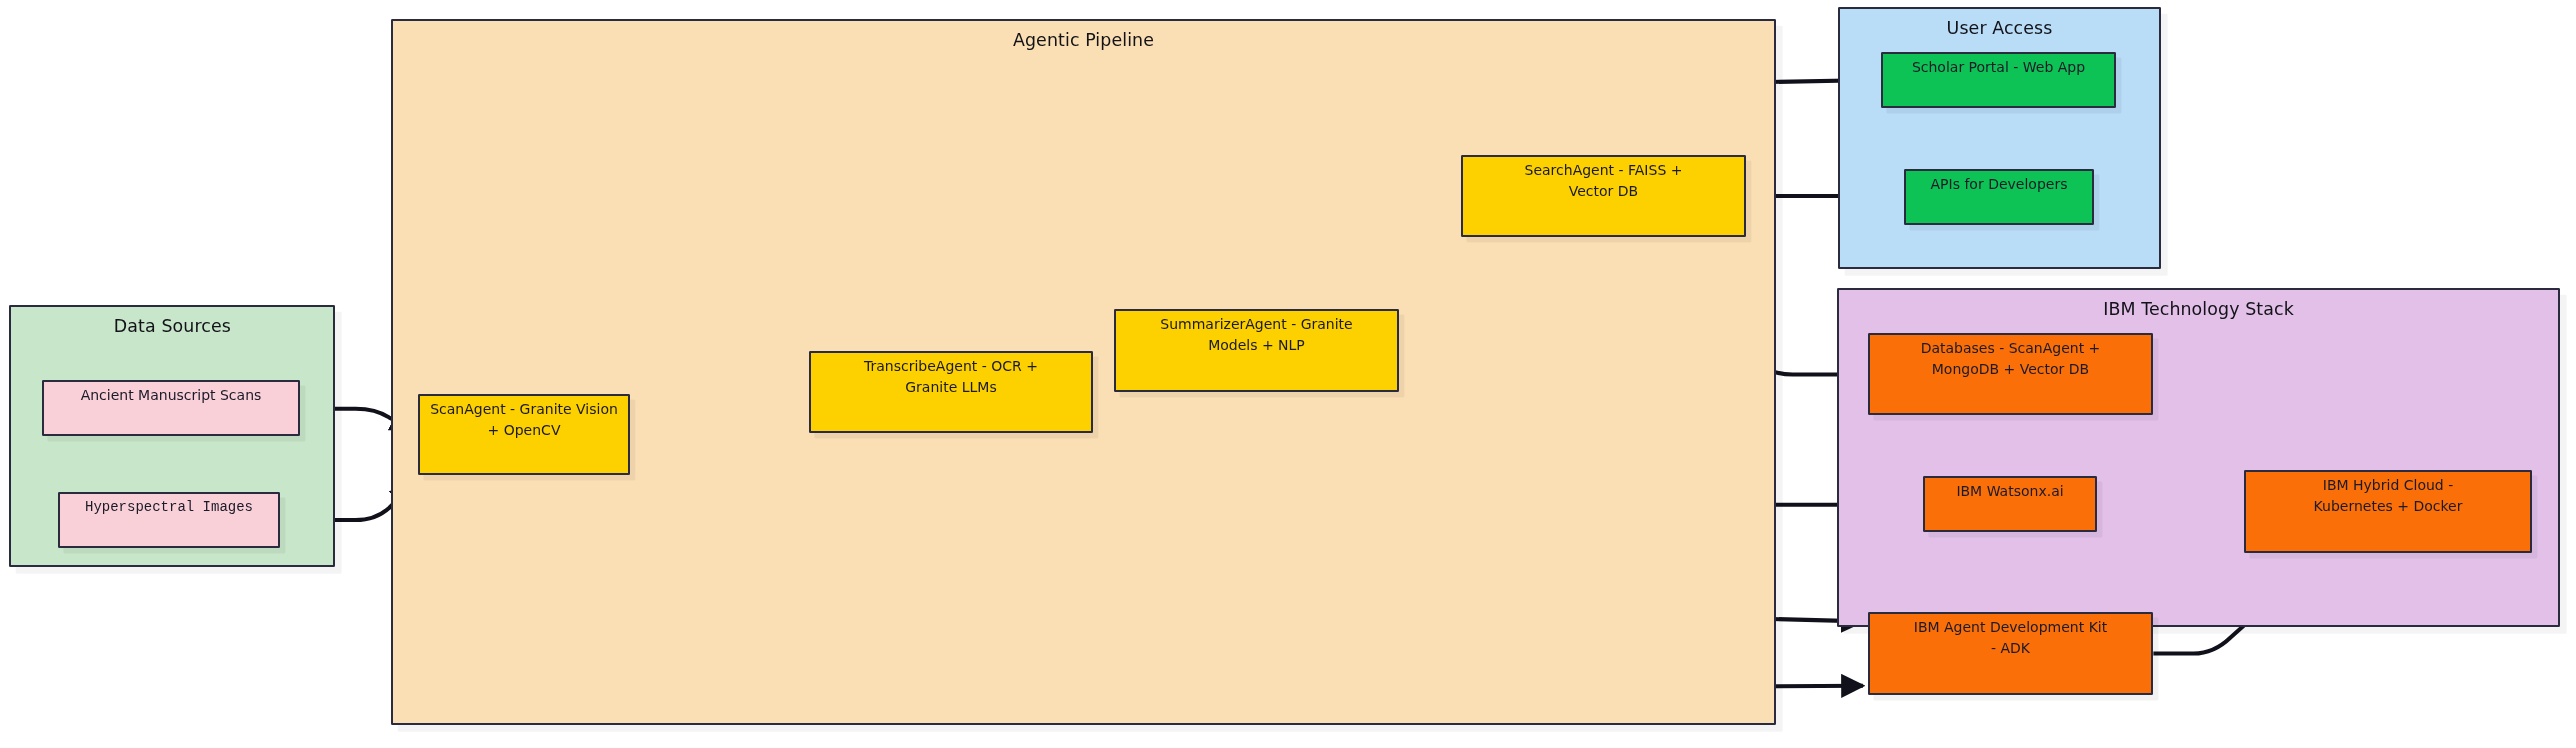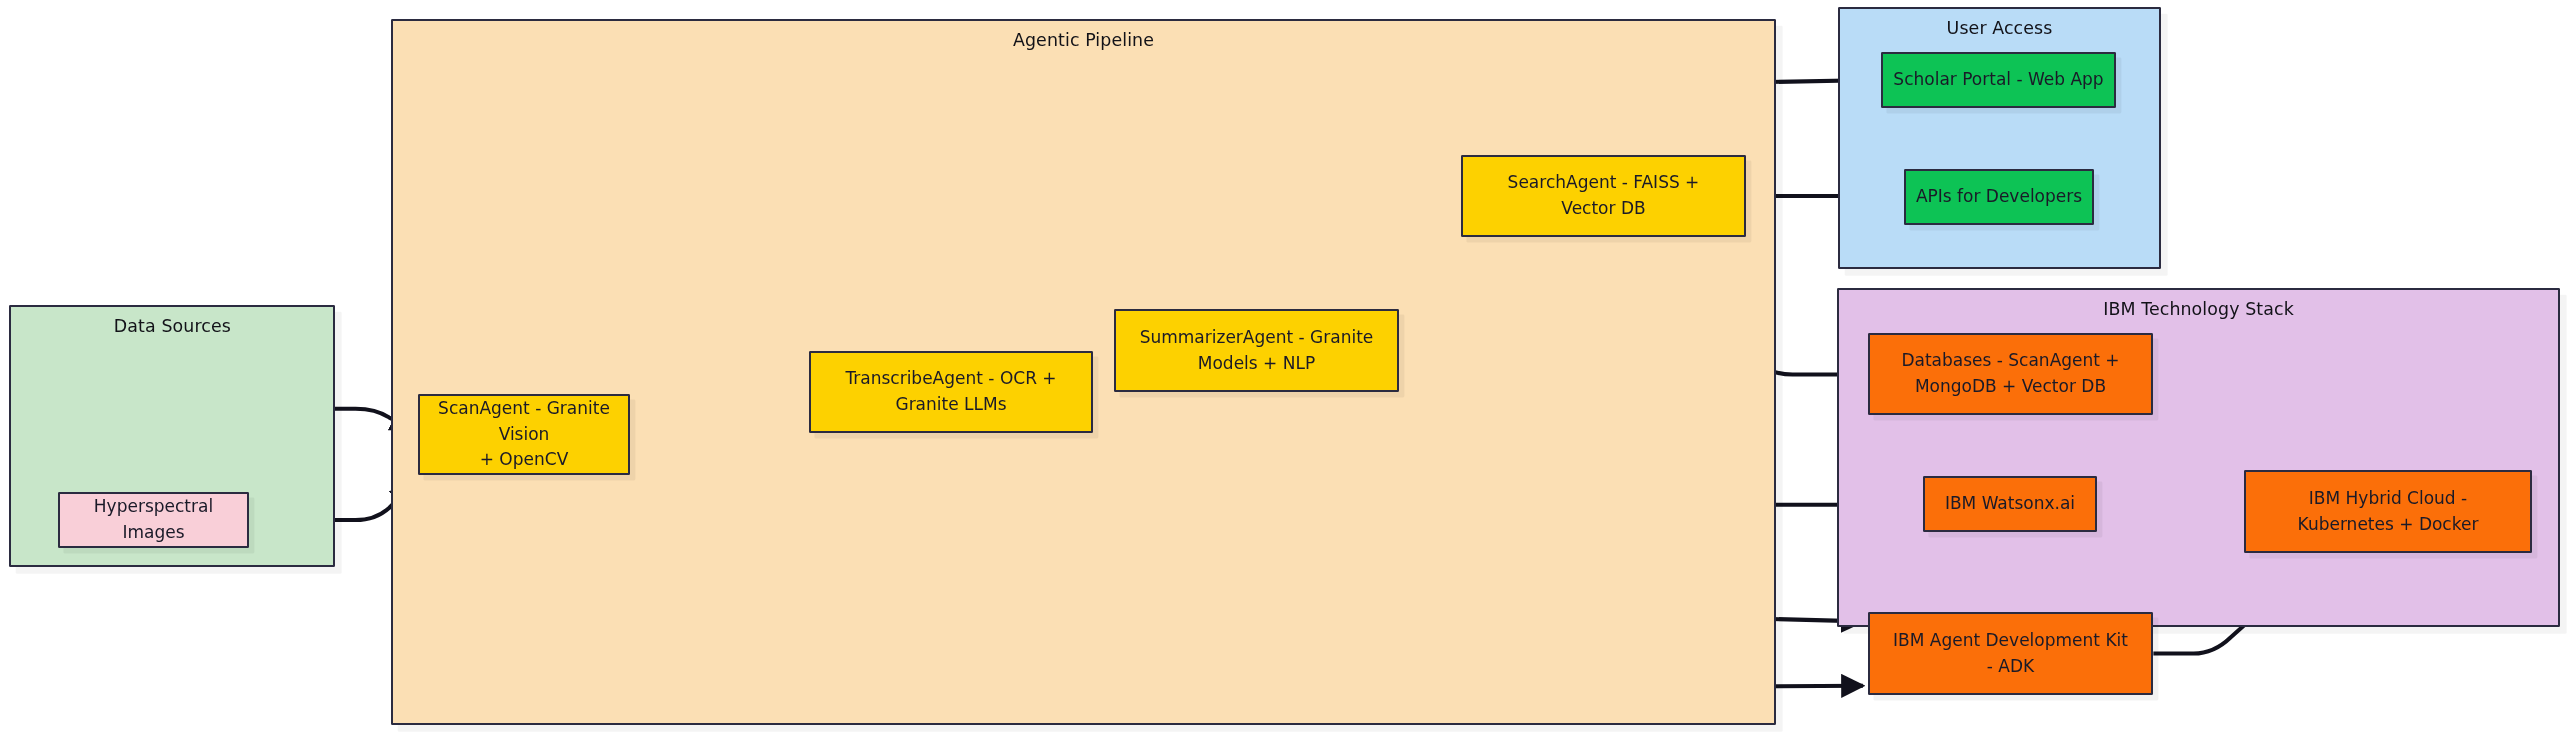--- a/index.html
+++ b/index.html
@@ -43,37 +43,36 @@
   #sg-user-access  { left: 1838px; top: 6.7px;  width: 323px;  height: 262px;  background: #b9dcf7; }
   #sg-ibm-stack    { left: 1837px; top: 288px; width: 723px; height: 339px;  background: #e2c0e8; }
 
   
   .node {
     position: absolute;
     border: 2.7px solid #2b2b40;
     border-radius: 1.3px;
     box-sizing: border-box;
     display: flex;
-    align-items: center;
     justify-content: center;
     text-align: center;
     color: #1a1a28;
-    font-size: 17px;
+    font-size: 14px;
     line-height: 1.52;
     padding: 2.7px 6.7px;
     box-shadow: 5.4px 5.4px 0 0 rgba(0,0,0,0.05);
   }
   .node-src  { background: #f9cfd8; }
   .node-agent{ background: #fdd100; }
   .node-user { background: #0dc355; }
   .node-ibm  { background: #fb6f09; }
 
   
   #n-scans  { left: 42px;  top: 380px; width: 258px; height: 56px; }
-  #n-hyper  { left: 58px;  top: 492px; width: 191px; height: 56px; }
+  #n-hyper  { left: 58px;  top: 492px; width: 222px; height: 56px; font-family: Liberation Mono, monospace; }
 
   
   #n-scan-agent   { left: 418px;  top: 394px; width: 212px; height: 81px; }
   #n-transcribe   { left: 769px; top: 351px; width: 284px; height: 82px; margin-left: 40px; }
   #n-summarizer   { left: 1114px; top: 309px; width: 285px; height: 83px; }
   #n-search       { left: 1461px; top: 155px; width: 285px; height: 82px; }
 
   
   #n-portal { left: 1881px; top: 52px;  width: 235px; height: 56px; }
   #n-apis   { left: 1904px; top: 169px; width: 190px; height: 56px; }
@@ -136,20 +135,23 @@
     <path class="edge" marker-end="url(#ah)" d="M 3210 558 L 3280 558 Q 3310 558 3330 585 L 3450 690"></path>
 
     <path class="edge" marker-end="url(#ah)" d="M 3127 752 L 3337 752"></path>
 
     <path class="edge" marker-end="url(#ah)" d="M 3210 974 L 3270 974 Q 3300 974 3325 950 L 3455 834"></path>
   </svg>
 
   <div class="subgraph" id="sg-data-sources">
     <div class="subgraph-title">Data Sources</div>
   </div>
+  <div class="node node-src" id="n-scans">
+    <span>Ancient Manuscript Scans</span>
+  </div>
   <div class="node node-src" id="n-hyper">
     <span>Hyperspectral Images</span>
   </div>
 
   <div class="subgraph" id="sg-pipeline">
     <div class="subgraph-title">Agentic Pipeline</div>
   </div>
   <div class="node node-agent" id="n-scan-agent">
     <span>
       <span>ScanAgent - Granite Vision</span><br>

